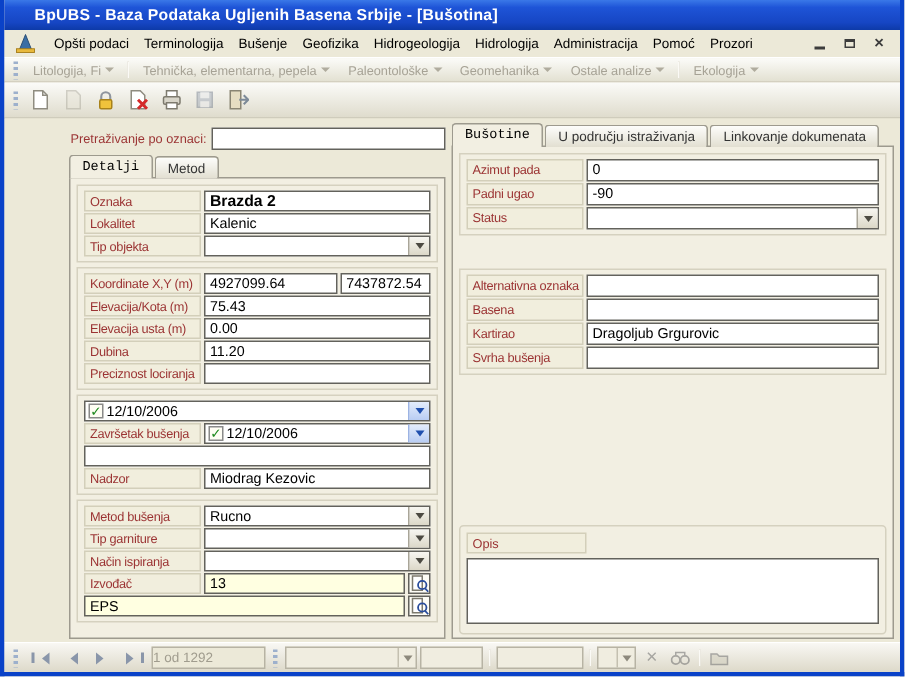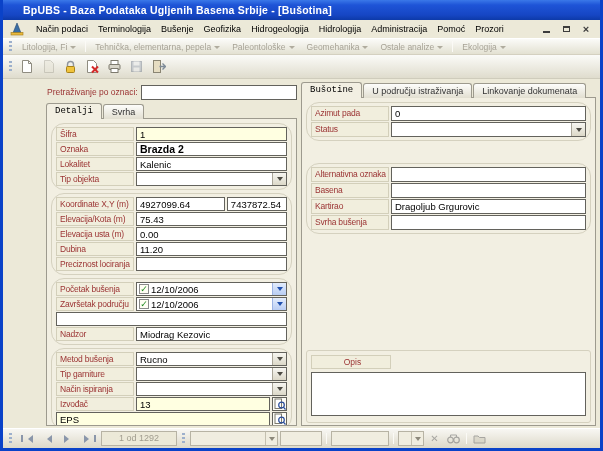--- a/index.html
+++ b/index.html
@@ -17,42 +17,42 @@
   .menubar .app-ico { width:16px; height:14px; margin:0 6px 0 2px; }
   .menu-item { padding:2px 5px; font-size:9px; cursor:default; }
   .win-controls { margin-left:auto; display:flex; align-items:center; gap:8px; padding-right:4px; }
   .wc { width:12px; height:12px; display:flex; align-items:center; justify-content:center; color:#3c3c3c; }
   .wc .min { width:7px; height:2px; background:#3c3c3c; margin-top:6px; }
   .wc .res { width:7px; height:6px; border:1px solid #3c3c3c; border-top-width:2px; }
   .wc.close { font-size:11px; font-weight:bold; }
   
   .toolbar1 { height:17px; flex:0 0 17px; display:flex; align-items:center; gap:2px; padding:0 3px;
     background:linear-gradient(#fbfbf8,#e3e1d2); border-top:1px solid #fff; border-bottom:1px solid #d4d0c0; color:#a6a295; }
-  .t1-item { display:flex; align-items:flex-end; gap:3px; padding:1px 5px; font-size:8.5px; white-space:nowrap; }
+  .t1-item { display:flex; align-items:flex-start; gap:3px; padding:1px 5px; font-size:8.5px; white-space:nowrap; }
   .dtri { width:0; height:0; border:3px solid transparent; border-top:3px solid #b0ac9e; margin-top:3px; }
   .vsep { width:1px; height:11px; background:#c8c4b4; border-right:1px solid #fbfaf6; margin:0 2px; }
   .grip { width:3px; height:12px; margin:0 3px;
     background:repeating-linear-gradient(180deg,#9db0cc 0 2px,transparent 2px 4px); }
   .toolbar2 { height:24px; flex:0 0 24px; display:flex; align-items:center; gap:1px; padding:0 3px;
     background:linear-gradient(#fbfbf8,#dfdccd); border-bottom:1px solid #cfccbc; }
   .tbtn { width:21px; height:19px; display:flex; align-items:center; justify-content:center; border:1px solid transparent; }
   
   .content { flex:1 1 auto; min-height:0; display:flex; gap:4px; padding:3px 4px 2px 3px; background:#ece9d8; }
   .left-panel { width:291px; flex:0 0 291px; display:flex; flex-direction:column;padding-left:40px; }
   .right-panel { flex:1 1 auto; display:flex; flex-direction:column; min-width:0; }
   .search-row { height:18px; flex:0 0 18px; display:flex; align-items:center; gap:3px; margin:1px 0 2px 1px; }
   .search-row .slabel { color:#9b3333; font-size:8.5px; white-space:nowrap; }
   .search-row input { flex:1; height:15px; border:1px solid #63625c; font-size:9.5px; padding:0 2px; }
   .tabs { display:flex; flex:0 0 16px; height:16px; align-items:flex-end; margin-bottom:-1px; position:relative; z-index:2; }
   .tab { padding:2px 8px 2px; font-size:9px; background:linear-gradient(#fdfdfb,#e2dfd1);
     border:1px solid #9d9a8e; border-bottom:none; border-radius:3px 3px 0 0; margin-right:1px; color:#333; }
   .tab.active { background:#f2efe2; color:#000; padding-bottom:3px;font-family:Liberation Mono, monospace; }
   .tabpanel { flex:1 1 auto; min-height:0; border:1px solid #9d9a8e; background:#f2efe2; padding:4px 4px 2px; overflow:hidden;
     display:flex; flex-direction:column; position:relative; z-index:1; }
-  .group { border:1px solid #d5d1bf; border-radius:13px; padding:3px 4px 2px; margin-bottom:3px; }
+  .group { border:1px solid #d5d1bf; border-radius:0; padding:3px 4px 2px; margin-bottom:3px; }
   .row { display:flex; align-items:stretch; height:14px; margin-bottom:1px; gap:2px; }
   .rrow { height:15px; }
   .flabel { width:78px; flex:0 0 78px; background:#f1eedd; border:1px solid #d3cfba; color:#9b3333;
     font-size:8.5px; letter-spacing:-.2px; line-height:11px; padding:1px 0 0 3px; white-space:nowrap; overflow:hidden; }
   .fin { flex:1 1 auto; min-width:0; height:100%; border:1px solid #63625c; background:#fff;
     font-family:"Liberation Sans",sans-serif; font-size:9.5px; padding:0 3px; }
   .fin.yellow { background:#ffffe1; }
   .fin.bold { font-weight:bold; font-size:10.5px; }
   .combo { flex:1 1 auto; min-width:0; display:flex; border:1px solid #63625c; background:#fff; }
   .combo .cin { flex:1 1 auto; min-width:0; border:none; height:100%; font-family:"Liberation Sans",sans-serif; font-size:9.5px; padding:0 3px; background:transparent; }
@@ -63,53 +63,53 @@
   .datebox { flex:1 1 auto; display:flex; align-items:center; border:1px solid #63625c; background:#fff; gap:2px; }
   .cb { width:10px; height:10px; flex:0 0 10px; margin-left:2px; border:1px solid #8a8a8a; background:#fffef4;
     display:flex; align-items:center; justify-content:center; }
   .cb .chk { color:#1f8a1f; font-size:9px; font-weight:bold; line-height:8px; }
   .dateval { flex:1 1 auto; font-size:9.5px; }
   .ddb { width:14px; flex:0 0 14px; align-self:stretch; display:flex; align-items:center; justify-content:center;
     background:linear-gradient(#e3ecfc,#b9cdf3); border-left:1px solid #9cb3e3; }
   .lk { width:15px; flex:0 0 15px; border:1px solid #63625c; background:#fdfcf5; display:flex; align-items:center; justify-content:center; padding:0; }
   textarea.opis { width:100%; height:44px; border:1px solid #63625c; resize:none; font-family:"Liberation Sans",sans-serif; font-size:9.5px; }
   .opis-label { width:80px; height:14px; background:#f1eedd; border:1px solid #d3cfba; color:#9b3333;
-    font-size:8.5px; line-height:12px; padding-left:3px; margin-bottom:3px;text-align:center; }
+    font-size:8.5px; line-height:12px; padding-left:3px; margin-bottom:3px; }
   .rgap1 { margin-bottom:22px; }
   .group-opis { margin-top:auto; border:1px solid #d5d1bf; border-radius:3px; padding:4px; }
   
   .bottombar { height:20px; flex:0 0 20px; display:flex; align-items:center; gap:2px; padding:1px 3px;
     background:linear-gradient(#f8f7f3,#ddd9c9); border-top:1px solid #fff; }
   .navbtn { width:19px; height:15px; display:flex; align-items:center; justify-content:center; gap:1px; }
   .bar { width:2px; height:7px; background:#8a96aa; }
   .tl { width:0; height:0; border:4px solid transparent; border-right:5px solid #8a96aa; }
   .tr { width:0; height:0; border:4px solid transparent; border-left:5px solid #8a96aa; }
   .recbox { width:76px; height:15px; background:#ece9d8; border:1px solid #b7b3a4; color:#a09c8e;
-    text-align:center; line-height:13px; font-size:9px; }
+    line-height:13px; font-size:9px; }
   .bcombo { height:15px; background:#f0ede0; border:1px solid #b7b3a4; display:flex; align-items:center; }
   .bcombo .sp { flex:1; }
   .bcombo .bdd { width:12px; height:100%; display:flex; align-items:center; justify-content:center; border-left:1px solid #c4c0b0; }
   .bbox { height:15px; background:#f0ede0; border:1px solid #b7b3a4; }
   .sicon { width:17px; height:15px; display:flex; align-items:center; justify-content:center; opacity:.55; color:#6f6f6f; font-weight:bold; font-size:10px; }
 </style>
 </head>
 <body>
 
 <div class="window">
 
   <div class="titlebar">
     <span>BpUBS - Baza Podataka Ugljenih Basena Srbije - [Bušotina]</span>
   </div>
 
   <div class="menubar">
     <svg class="app-ico" viewBox="0 0 16 14">
       <path d="M8 1L4 11h8z" fill="#3a6ea5" stroke="#23476e" stroke-width=".6"></path>
       <rect x="2" y="10.5" width="12" height="2.5" fill="#e8b93c" stroke="#a57b16" stroke-width=".6"></rect>
     </svg>
-    <span class="menu-item">Način podaci</span>
+    <span class="menu-item">Opšti podaci</span>
     <span class="menu-item">Terminologija</span>
     <span class="menu-item">Bušenje</span>
     <span class="menu-item">Geofizika</span>
     <span class="menu-item">Hidrogeologija</span>
     <span class="menu-item">Hidrologija</span>
     <span class="menu-item">Administracija</span>
     <span class="menu-item">Pomoć</span>
     <span class="menu-item">Prozori</span>
     <div class="win-controls">
       <div class="wc">
@@ -201,29 +201,25 @@
 
   <div class="content">
 
     <div class="left-panel">
       <div class="search-row">
         <span class="slabel">Pretraživanje po oznaci:</span>
         <input value="" style="">
       </div>
       <div class="tabs">
         <div class="tab active">Detalji</div>
-        <div class="tab">Svrha</div>
+        <div class="tab">Metod</div>
       </div>
       <div class="tabpanel">
 
         <div class="group">
-          <div class="row">
-            <div class="flabel">Šifra</div>
-            <input class="fin yellow" value="1" style="">
-          </div>
           <div class="row">
             <div class="flabel">Oznaka</div>
             <input class="fin bold" value="Brazda 2" style="">
           </div>
           <div class="row">
             <div class="flabel">Lokalitet</div>
             <input class="fin" value="Kalenic" style="">
           </div>
           <div class="row">
             <div class="flabel">Tip objekta</div>
@@ -255,33 +251,32 @@
             <input class="fin" value="11.20" style="">
           </div>
           <div class="row">
             <div class="flabel">Preciznost lociranja</div>
             <input class="fin" value="" style="">
           </div>
         </div>
 
         <div class="group">
           <div class="row">
-            <div class="flabel">Početak bušenja</div>
             <div class="datebox">
               <span class="cb">
                   <span class="chk">✓</span>
                 </span>
               <span class="dateval">12/10/2006</span>
               <div class="ddb">
                   <i class="tri blue"></i>
                 </div>
             </div>
           </div>
           <div class="row">
-            <div class="flabel">Završetak području</div>
+            <div class="flabel">Završetak bušenja</div>
             <div class="datebox">
               <span class="cb">
                   <span class="chk">✓</span>
                 </span>
               <span class="dateval">12/10/2006</span>
               <div class="ddb">
                   <i class="tri blue"></i>
                 </div>
             </div>
           </div>
@@ -355,20 +350,24 @@
         <div class="tab">Linkovanje dokumenata</div>
       </div>
       <div class="tabpanel">
 
         <div class="group rgap1">
           <div class="row rrow">
             <div class="flabel">Azimut pada</div>
             <input class="fin" value="0" style="">
           </div>
           <div class="row rrow">
+            <div class="flabel">Padni ugao</div>
+            <input class="fin" value="-90" style="">
+          </div>
+          <div class="row rrow">
             <div class="flabel">Status</div>
             <div class="combo">
               <input class="cin" value="" style="">
               <div class="dd">
                   <i class="tri"></i>
                 </div>
             </div>
           </div>
         </div>
 

